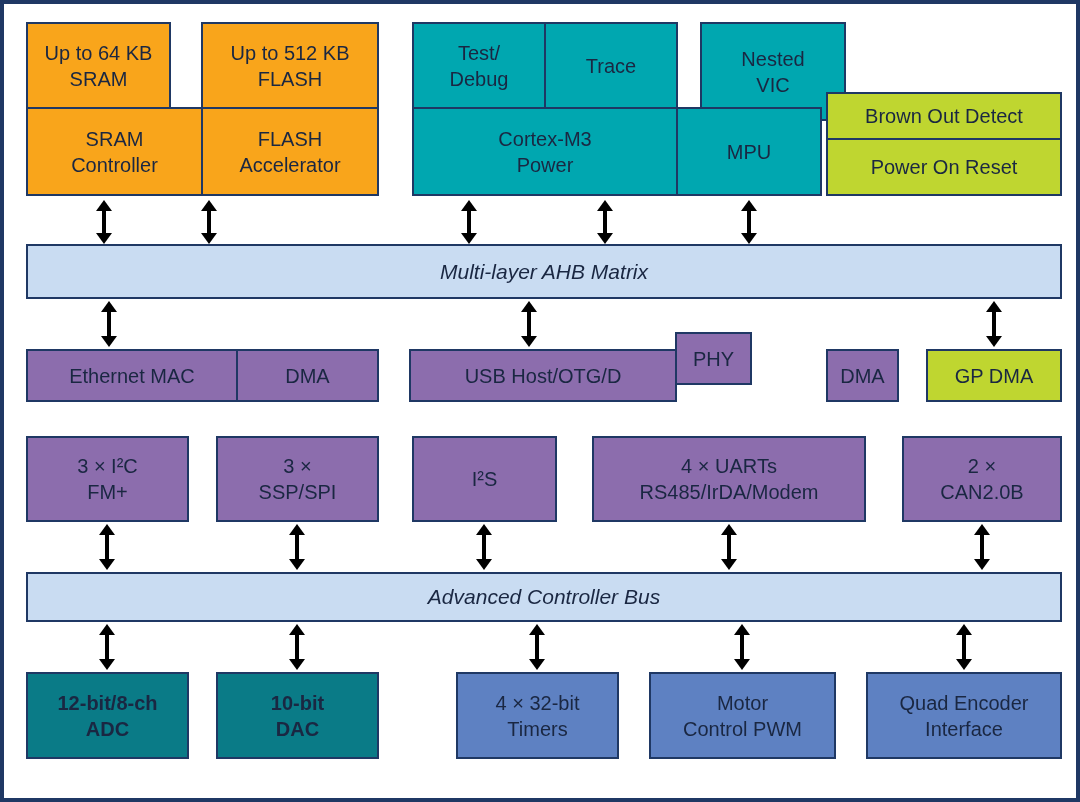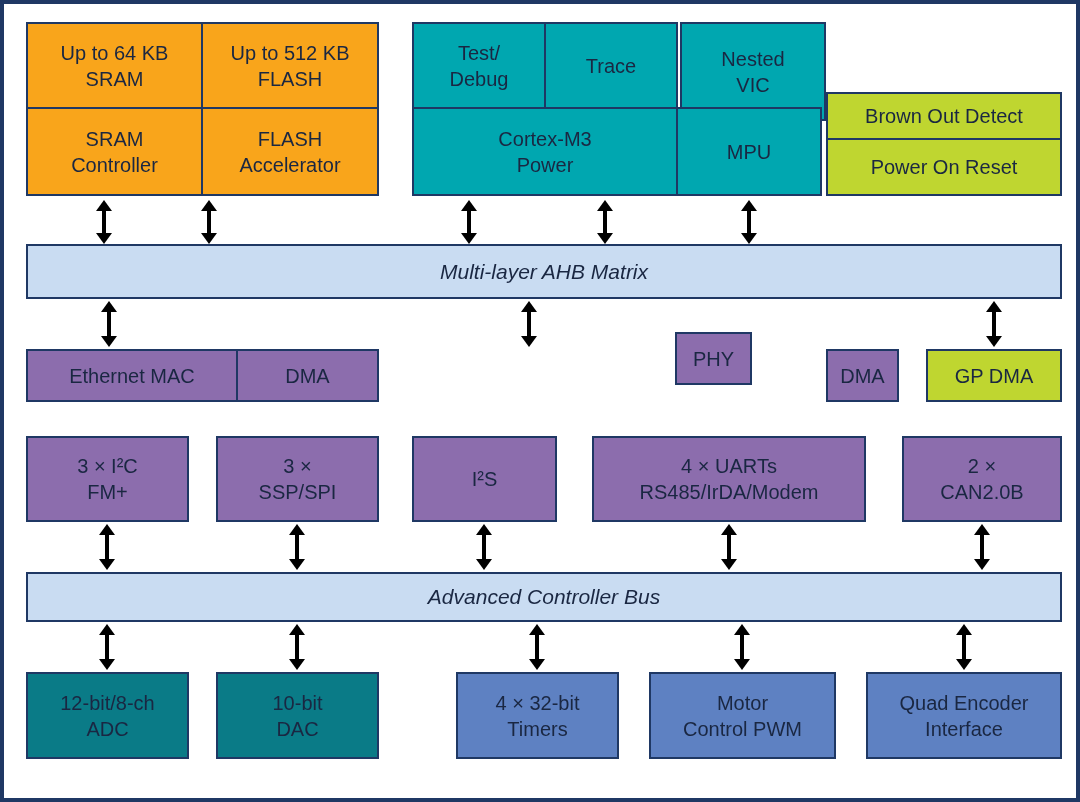--- a/index.html
+++ b/index.html
@@ -35,21 +35,21 @@
     color: var(--text_navy, #1A2742);
   }
   .bar {
     font-size: 21px;
   }
   .c-orange { background: var(--memory_orange, #F9A51B); }
   .c-teal   { background: var(--core_teal, #00A7B0); }
   .c-green  { background: var(--clock_green, #BFD630); }
   .c-lblue  { background: var(--bus_light_blue, #C9DCF2); font-style: italic; }
   .c-purple { background: var(--peripheral_purple, #8C6DAD); }
-  .c-dteal  { background: var(--analog_dark_teal, #0A7B87); }
+  .c-dteal  { background: var(--analog_dark_teal, #0A7B87); font-weight: bold; }
   .c-blue   { background: var(--timer_blue, #5E81C2); }
 
   .arrow {
     position: absolute;
     width: 16px;
     transform: translateX(-8px);
   }
   .arrow::before, .arrow::after {
     content: "";
     position: absolute;
@@ -66,33 +66,33 @@
     bottom: 9px;
     width: 4px;
     background: var(--arrow_black, #000);
   }
 </style>
 </head>
 <body>
 
 <div id="frame">
 
-  <div class="block c-orange" style="left:22px;top:18px;width:177px;height:87px">Up to 64 KB
+  <div class="block c-orange" style="left:22px;top:18px;width:145px;height:87px">Up to 64 KB
 SRAM</div>
   <div class="block c-orange" style="left:197px;top:18px;width:178px;height:87px">Up to 512 KB
 FLASH</div>
   <div class="block c-orange" style="left:22px;top:103px;width:177px;height:89px">SRAM
 Controller</div>
   <div class="block c-orange" style="left:197px;top:103px;width:178px;height:89px">FLASH
 Accelerator</div>
 
   <div class="block c-teal" style="left:408px;top:18px;width:134px;height:87px">Test/
 Debug</div>
   <div class="block c-teal" style="left:540px;top:18px;width:134px;height:87px">Trace</div>
-  <div class="block c-teal" style="left:676px;top:18px;width:146px;height:99px">Nested
+  <div class="block c-teal" style="left:696px;top:18px;width:146px;height:99px">Nested
 VIC</div>
   <div class="block c-teal" style="left:408px;top:103px;width:266px;height:89px">Cortex-M3
 Power</div>
   <div class="block c-teal" style="left:672px;top:103px;width:146px;height:89px">MPU</div>
 
   <div class="block c-green" style="left:822px;top:88px;width:236px;height:48px">Brown Out Detect</div>
   <div class="block c-green" style="left:822px;top:134px;width:236px;height:58px">Power On Reset</div>
 
   <div class="arrow" style="left:100px;top:196px;height:44px">
       <span class="shaft"></span>
@@ -117,20 +117,21 @@
     </div>
   <div class="arrow" style="left:525px;top:297px;height:46px">
       <span class="shaft"></span>
     </div>
   <div class="arrow" style="left:990px;top:297px;height:46px">
       <span class="shaft"></span>
     </div>
 
   <div class="block c-purple" style="left:22px;top:345px;width:212px;height:53px">Ethernet MAC</div>
   <div class="block c-purple" style="left:232px;top:345px;width:143px;height:53px">DMA</div>
+  <div class="block c-purple" style="left:405px;top:345px;width:268px;height:53px">USB Host/OTG/D</div>
   <div class="block c-purple" style="left:671px;top:328px;width:77px;height:53px">PHY</div>
   <div class="block c-purple" style="left:822px;top:345px;width:73px;height:53px">DMA</div>
   <div class="block c-green" style="left:922px;top:345px;width:136px;height:53px">GP DMA</div>
 
   <div class="block c-purple" style="left:22px;top:432px;width:163px;height:86px">3 × I²C
 FM+</div>
   <div class="block c-purple" style="left:212px;top:432px;width:163px;height:86px">3 ×
 SSP/SPI</div>
   <div class="block c-purple" style="left:408px;top:432px;width:145px;height:86px">I²S</div>
   <div class="block c-purple" style="left:588px;top:432px;width:274px;height:86px">4 × UARTs

